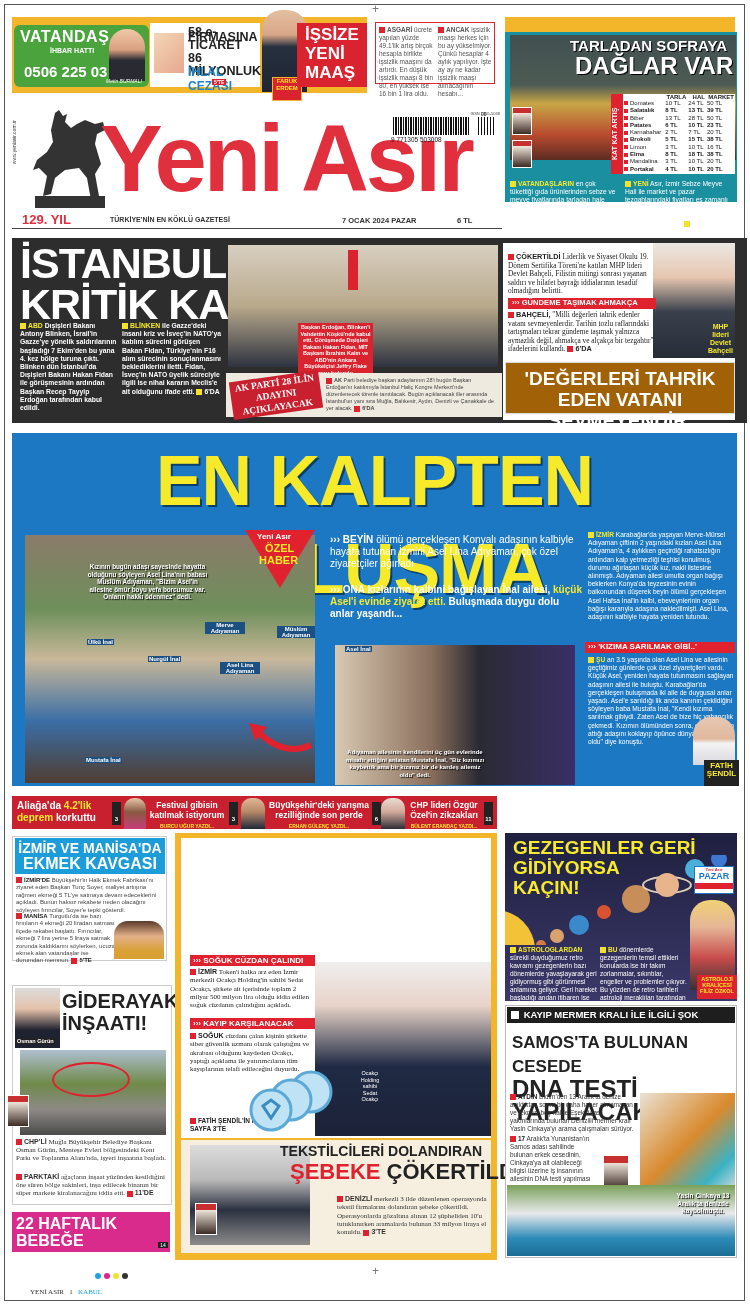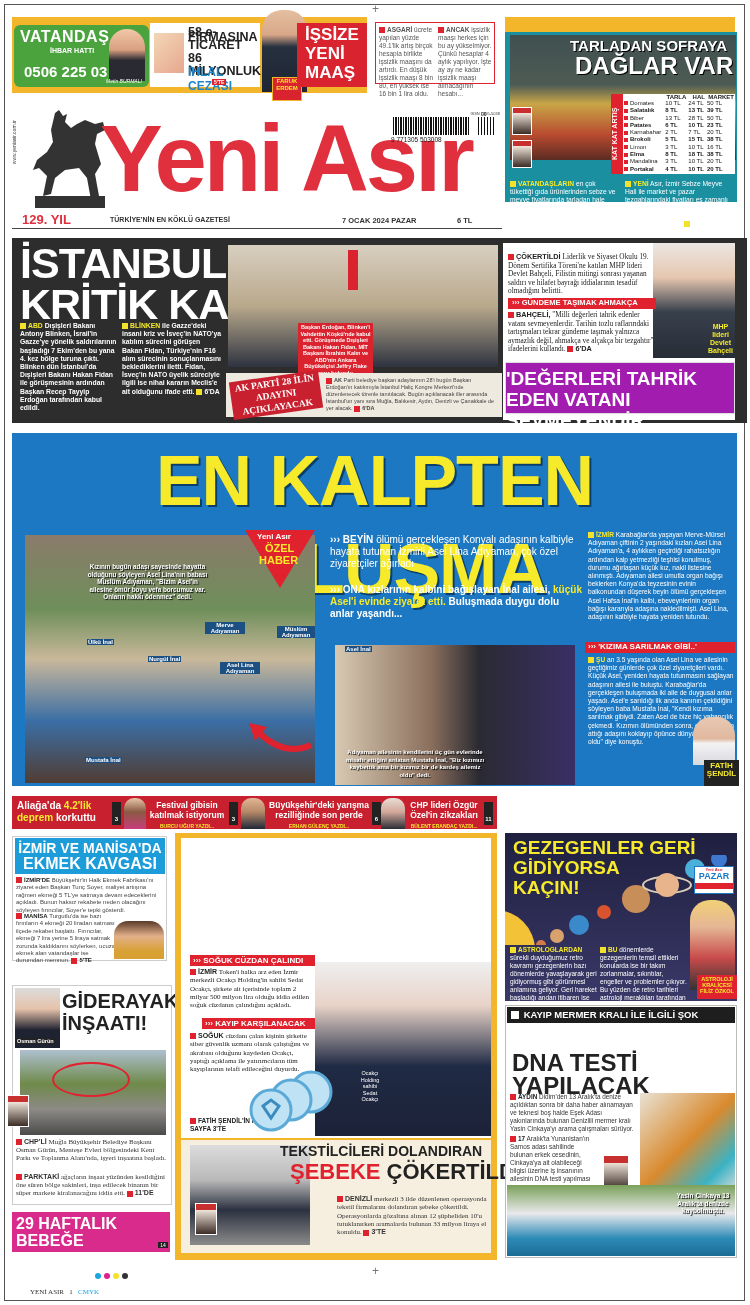--- a/index.html
+++ b/index.html
@@ -39,21 +39,21 @@
 .horse{left:25px;top:108px}
 
 .ist{left:12px;top:238px;width:735px;height:185px;background:#2d2d2d}
 .ist-title{color:#fff;font-weight:900;font-size:43px;line-height:41px;left:20px;top:243px;letter-spacing:-1px}
 .ist-txt{color:#fff;font-size:6.8px;line-height:8.2px;font-weight:bold}
 .photo1{left:228px;top:245px;width:270px;height:122px;background:linear-gradient(180deg,#d8cfc0 0%,#b9a98c 50%,#2e3340 100%)}
 .akparti{left:226px;top:373px;width:276px;height:44px;background:#efeae0}
 .mhp{left:503px;top:243px;width:232px;height:177px;background:#fff}
 .mhp-txt{font-family:"Liberation Serif",serif;font-size:7.3px;line-height:8.5px;color:#222}
 .gundem{left:508px;top:298px;width:148px;height:11px;background:#e0222f;color:#fff;font-size:7.6px;font-weight:900;padding-left:4px}
-.degerler{left:505px;top:362px;width:230px;height:52px;background:#a21caf;color:#fff;font-weight:900;font-size:19px;line-height:21px;padding-top:5px;border:1px solid #ddd}
+.degerler{left:505px;top:362px;width:230px;height:52px;background:#a16207;color:#fff;font-weight:900;font-size:19px;line-height:21px;text-align:center;padding-top:5px;border:1px solid #ddd}
 
 .main{left:12px;top:433px;width:725px;height:353px;background:#1c78c2}
 .headline{left:12px;top:437px;width:725px;text-align:center;color:#f6ea2b;font-weight:900;font-size:70px;line-height:88px;letter-spacing:-1px;text-shadow:2px 2px 0 #0b3f6b}
 .mphoto{left:25px;top:535px;width:290px;height:248px;background:linear-gradient(180deg,#8a7b6a 0%,#6e8f5a 30%,#c9b89a 50%,#3b6ea5 75%,#503d33 100%)}
 .mbody{color:#fff;font-size:10px;line-height:12px;font-weight:bold}
 .rphoto{left:335px;top:645px;width:240px;height:140px;background:linear-gradient(90deg,#d8c9b2 0%,#8a6f5d 40%,#2a2a32 60%,#3a2f66 100%)}
 .rcol{color:#fff;font-size:6.6px;line-height:8.2px}
 .kizima{left:585px;top:642px;width:150px;height:11px;background:#e0222f;color:#fff;font-weight:900;font-size:8px;padding-left:3px}
 
 .ticker{left:12px;top:796px;width:485px;height:33px;background:#c8202e}
@@ -298,29 +298,29 @@
 <div class="abs gid"></div>
 <div class="abs" style="left:15px;top:988px;width:45px;height:60px;background:linear-gradient(180deg,#dcdcdc 0%,#e6c2aa 35%,#1f2230 70%)"></div>
 <div class="abs" style="left:16px;top:1038px;font-size:5.5px;background:#222;color:#fff;font-weight:bold;padding:0 1px">Osman Gürün</div>
 <div class="abs" style="left:62px;top:990px;font-size:20px;font-weight:900;line-height:22px;color:#222"><span>GİDERAYAK</span><br><span>İNŞAATI!</span></div>
 <div class="abs" style="left:20px;top:1050px;width:146px;height:85px;background:linear-gradient(180deg,#aebfcf 0%,#6f8a4a 40%,#8d8a86 70%,#4a4a4a 100%)">
   <div class="abs" style="left:32px;top:12px;width:78px;height:35px;border:2px solid #e0222f;border-radius:50%"></div>
 </div>
 <div class="abs avatar" style="left:7px;top:1095px;width:22px;height:32px"></div>
 <div class="abs" style="left:16px;top:1138px;width:150px;font-family:'Liberation Serif',serif;font-size:7px;line-height:8.2px;color:#333"><span class="sq redsq"></span><b style="font-family:'Liberation Sans',sans-serif">CHP'Lİ</b> <span>Muğla Büyükşehir Belediye Başkanı Osman Gürün, Menteşe Evleri bölgesindeki Kent Parkı ve Toplanma Alanı'nda, işyeri inşaatına başladı.</span></div>
 <div class="abs" style="left:16px;top:1173px;width:150px;font-family:'Liberation Serif',serif;font-size:7px;line-height:8.2px;color:#333"><span class="sq redsq"></span><b style="font-family:'Liberation Sans',sans-serif">PARKTAKİ</b> <span>ağaçların inşaat yüzünden kesildiğini öne süren bölge sakinleri, inşa edilecek binanın bir süper markete kiralanacağını iddia etti.</span> <span class="sq redsq"></span><b style="font-family:'Liberation Sans',sans-serif">11'DE</b></div>
-<div class="abs bebek"><span>29 HAFTALIK BEBEĞE</span><br><span style="font-size:11px">ANNE KARNINDA AMELİYAT</span></div>
+<div class="abs bebek"><span>22 HAFTALIK BEBEĞE</span><br><span style="font-size:11px">ANNE KARNINDA AMELİYAT</span></div>
 <div class="abs" style="left:158px;top:1242px;background:#222;color:#fff;font-size:5px;width:10px;text-align:center">14</div>
 
 <div class="abs coin"></div>
 <div class="abs coin-in"></div>
 <div class="abs coin-h"><br></div>
 <div class="abs redbar" style="left:190px;top:955px;width:125px">››› <span>SOĞUK CÜZDAN ÇALINDI</span></div>
 <div class="abs coin-txt" style="left:190px;top:968px;width:122px"><span class="sq redsq"></span><b style="font-family:'Liberation Sans',sans-serif">İZMİR</b> <span>Token'i halka arz eden İzmir merkezli Ocakçı Holding'in sahibi Sedat Ocakçı, şirkete ait içerisinde toplam 2 milyar 500 milyon lira olduğu iddia edilen soğuk cüzdanın çalındığını açıkladı.</span></div>
-<div class="abs redbar" style="left:202px;top:1018px;width:125px">››› <span>KAYIP KARŞILANACAK</span></div>
+<div class="abs redbar" style="left:190px;top:1018px;width:125px">››› <span>KAYIP KARŞILANACAK</span></div>
 <div class="abs coin-txt" style="left:190px;top:1032px;width:120px"><span class="sq redsq"></span><b style="font-family:'Liberation Sans',sans-serif">SOĞUK</b> <span>cüzdanı çalan kişinin şirkette siber güvenlik uzmanı olarak çalıştığını ve akrabası olduğunu kaydeden Ocakçı, yaptığı açıklama ile yatırımcıların tüm kayıplarının telafi edileceğini duyurdu.</span></div>
 <div class="abs" style="left:190px;top:1117px;width:90px;font-size:6.5px;line-height:7.5px;font-weight:900;color:#222"><span class="sq redsq"></span><span>FATİH ŞENDİL'İN HABERİ SAYFA 3'TE</span></div>
 <div class="abs coin-photo">
   <div class="abs" style="left:40px;top:108px;width:30px;font-size:5.5px;color:#fff;line-height:6.5px;text-align:center">Ocakçı Holding sahibi Sedat Ocakçı</div>
 </div>
 <svg class="abs" style="left:245px;top:1070px" width="90" height="65" viewBox="0 0 90 65">
   <circle cx="66" cy="22" r="20" fill="#bfe3f5" stroke="#5aa9d6" stroke-width="3"></circle>
   <circle cx="46" cy="30" r="20" fill="#bfe3f5" stroke="#5aa9d6" stroke-width="3"></circle>
   <circle cx="26" cy="40" r="20" fill="#bfe3f5" stroke="#5aa9d6" stroke-width="3"></circle>
   <path d="M18 36 L26 30 L34 36 L26 48 Z" fill="none" stroke="#3a8cc0" stroke-width="3"></path>
@@ -352,24 +352,24 @@
   <div style="font-size:9px;color:#1c78c2;font-weight:900;line-height:9px">PAZAR</div>
   <div style="height:6px;background:#e0222f;margin-top:2px"></div>
 </div>
 <div class="abs" style="left:690px;top:900px;width:45px;height:90px;background:linear-gradient(180deg,#f1d176 0%,#e5b696 30%,#c74a4a 65%,#333 100%);border-radius:20px 20px 0 0"></div>
 <div class="abs" style="left:697px;top:975px;width:40px;height:24px;background:#e0222f;color:#f6ea2b;font-size:5.5px;font-weight:900;line-height:6px;text-align:center;padding-top:1px">ASTROLOJİ KRALİÇESİ FİLİZ ÖZKOL</div>
 <div class="abs gez-txt" style="left:510px;top:946px;width:88px"><span class="sq ylsq"></span><b style="color:#f6ea2b">ASTROLOGLARDAN</b> <span>sürekli duyduğumuz retro kavramı gezegenlerin bazı dönemlerde yavaşlayarak geri gidiyormuş gibi görünmesi anlamına geliyor. Geri hareket başladığı andan itibaren ise güç düşüyor.</span></div>
 <div class="abs gez-txt" style="left:600px;top:946px;width:88px"><span class="sq ylsq"></span><b style="color:#f6ea2b">BU</b> <span>dönemlerde gezegenlerin temsil ettikleri konularda ise bir takım zorlanmalar, sıkıntılar, engeller ve problemler çıkıyor. Bu yüzden de retro tarihleri astroloji meraklıları tarafından sıkı takip ediliyor...</span></div>
 
 <div class="abs samos"></div>
 <div class="abs samos-bar"><span class="sq" style="background:#fff;width:8px;height:8px"></span> <span>KAYIP MERMER KRALI İLE İLGİLİ ŞOK GELİŞME</span></div>
-<div class="abs samos-h"><br><span style="font-size:24px">DNA TESTİ YAPILACAK</span></div>
+<div class="abs samos-h"><span style="font-size:17px">SAMOS'TA BULUNAN CESEDE</span><br><span style="font-size:24px">DNA TESTİ YAPILACAK</span></div>
 <div class="abs samos-txt" style="left:510px;top:1093px;width:125px"><span class="sq redsq"></span><b style="color:#222">AYDIN</b> <span>Didim'den 13 Aralık'ta denize açıldıktan sonra bir daha haber alınamayan ve teknesi boş halde Eşek Adası yakınlarında bulunan Denizlili mermer kralı Yasin Cinkaya'yı arama çalışmaları sürüyor.</span></div>
 <div class="abs samos-txt" style="left:510px;top:1135px;width:85px"><span class="sq redsq"></span><b style="color:#222">17</b> <span>Aralık'ta Yunanistan'ın Samos adası sahilinde bulunan erkek cesedinin, Cinkaya'ya ait olabileceği bilgisi üzerine iş insanının ailesinin DNA testi yapılması için Samos'a gittiği öne sürülüyor.</span></div>
 <div class="abs avatar" style="left:603px;top:1155px;width:26px;height:35px"></div>
 <div class="abs samos-photo"></div>
 <div class="abs samos-beach"></div>
 <div class="abs" style="left:672px;top:1192px;width:62px;color:#fff;font-size:6.5px;line-height:7.5px;font-weight:bold;text-align:center;text-shadow:1px 1px 1px #000">Yasin Cinkaya 13 Aralık'ta denizde kaybolmuştu.</div>
 
 <div class="abs" style="left:95px;top:1265px">
   <span style="display:inline-block;width:6px;height:6px;border-radius:50%;background:#1ca4df;margin-right:3px"></span><span style="display:inline-block;width:6px;height:6px;border-radius:50%;background:#e0228b;margin-right:3px"></span><span style="display:inline-block;width:6px;height:6px;border-radius:50%;background:#f4e12a;margin-right:3px"></span><span style="display:inline-block;width:6px;height:6px;border-radius:50%;background:#333"></span>
 </div>
-<div class="abs" style="left:30px;top:1288px;font-family:'Liberation Serif',serif;font-size:7px;color:#333"><span>YENİ ASIR</span>&nbsp;&nbsp;&nbsp;<span>1</span>&nbsp;&nbsp;&nbsp;<span style="color:#1ca4df">CMYK</span></div>
+<div class="abs" style="left:30px;top:1288px;font-family:'Liberation Serif',serif;font-size:7px;color:#333"><span>YENİ ASIR</span>&nbsp;&nbsp;&nbsp;<span>1</span>&nbsp;&nbsp;&nbsp;<span style="color:#1ca4df">KABUL</span></div>
 
 </body></html>

